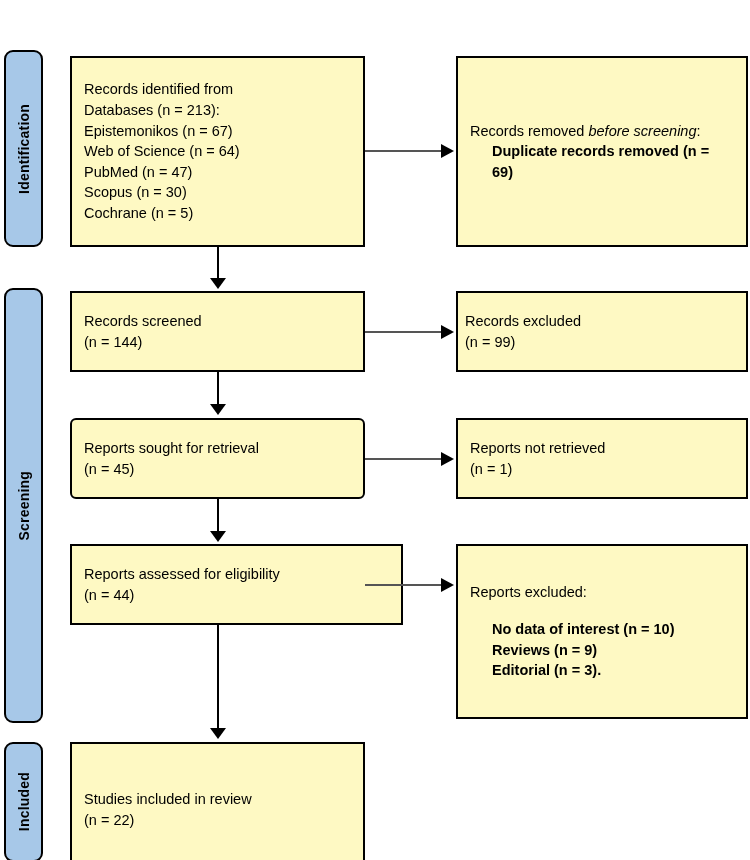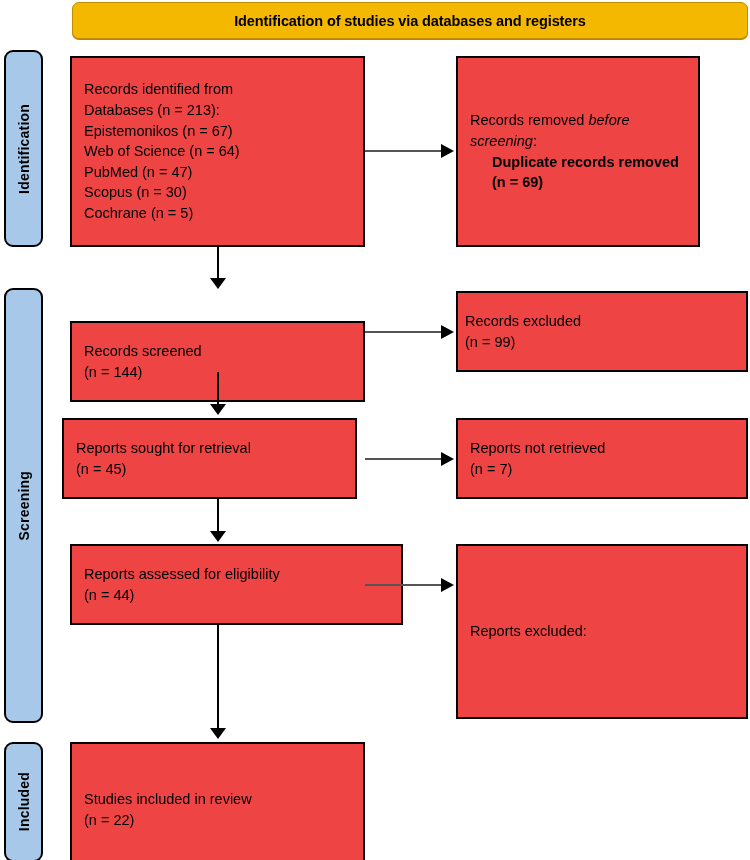--- a/index.html
+++ b/index.html
@@ -59,45 +59,45 @@
     white-space: nowrap;
     letter-spacing: 0.2px;
   }
   #phase-identification { top: 50px;  height: 197px; }
   #phase-screening     { top: 288px; height: 435px; }
   #phase-included      { top: 742px; height: 120px; }
 
   
   .box {
     position: absolute;
-    background: #ef4444;
+    background: #fef9c3;
     border: 2px solid #000000;
     display: flex;
     flex-direction: column;
     justify-content: center;
     padding: 4px 12px;
   }
   .box-text {
     font-size: 14.5px;
     line-height: 1.42;
     color: #000000;
     white-space: pre-wrap;
   }
   .indent { padding-left: 22px; font-weight: bold; }
   .ital { font-style: italic; }
 
   
   #box-identified   { left: 70px; top: 56px;  width: 295px; height: 191px; }
-  #box-screened     { left: 70px; top: 291px; width: 295px; height: 81px; margin-top: 30px;  }
-  #box-sought       { left: 62px; top: 418px; width: 295px; height: 81px;  }
+  #box-screened     { left: 70px; top: 291px; width: 295px; height: 81px;  }
+  #box-sought       { left: 70px; top: 418px; width: 295px; height: 81px; border-radius: 6px;  }
   #box-assessed     { left: 70px; top: 544px; width: 333px; height: 81px;  }
   #box-included     { left: 70px; top: 742px; width: 295px; height: 136px; }
 
   
-  #box-removed      { left: 456px; top: 56px;  width: 244px; height: 191px; }
+  #box-removed      { left: 456px; top: 56px;  width: 292px; height: 191px; }
   #box-excluded     { left: 456px; top: 291px; width: 292px; height: 81px; padding-left: 7px;  }
   #box-notretrieved { left: 456px; top: 418px; width: 292px; height: 81px;  }
   #box-repexcluded  { left: 456px; top: 544px; width: 292px; height: 175px; gap: 16px; }
 
   
   .vline {
     position: absolute;
     left: 217px;
     width: 2px;
     background: #000000;
@@ -144,23 +144,20 @@
   #hline-3  { top: 458px; }
   #harrow-3 { top: 452px; }
   #hline-4  { top: 584px; }
   #harrow-4 { top: 578px; }
 </style>
 </head>
 <body>
 
 <div id="diagram">
 
-  <div class="banner">
-    <span class="banner-text">Identification of studies via databases and registers</span>
-  </div>
 
   <div class="phase" id="phase-identification">
     <span class="phase-label">Identification</span>
   </div>
   <div class="phase" id="phase-screening">
     <span class="phase-label">Screening</span>
   </div>
   <div class="phase" id="phase-included">
     <span class="phase-label">Included</span>
   </div>
@@ -188,29 +185,32 @@
     <div class="box-text">Records excluded
 (n = 99)</div>
   </div>
 
   <div class="box" id="box-sought">
     <div class="box-text">Reports sought for retrieval
 (n = 45)</div>
   </div>
   <div class="box" id="box-notretrieved">
     <div class="box-text">Reports not retrieved
-(n = 7)</div>
+(n = 1)</div>
   </div>
 
   <div class="box" id="box-assessed">
     <div class="box-text">Reports assessed for eligibility
 (n = 44)</div>
   </div>
   <div class="box" id="box-repexcluded">
     <div class="box-text">Reports excluded:</div>
+    <div class="box-text indent">No data of interest (n = 10)
+Reviews (n = 9)
+Editorial (n = 3).</div>
   </div>
 
   <div class="box" id="box-included">
     <div class="box-text">Studies included in review
 (n = 22)</div>
   </div>
 
   <div class="vline" id="vline-1"></div>
   <div class="varrow" id="varrow-1"></div>
   <div class="vline" id="vline-2"></div>

